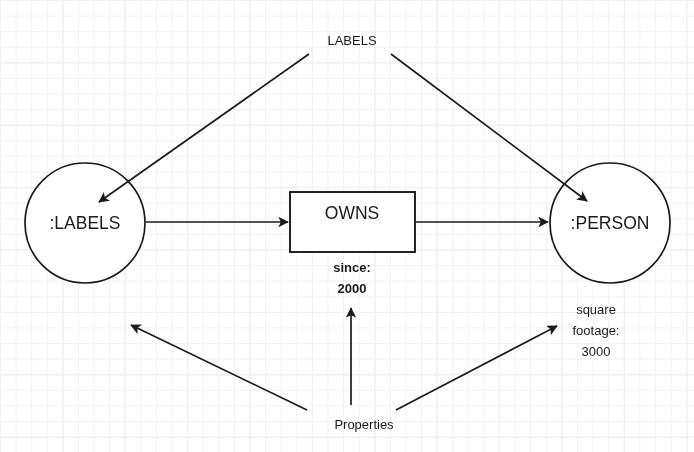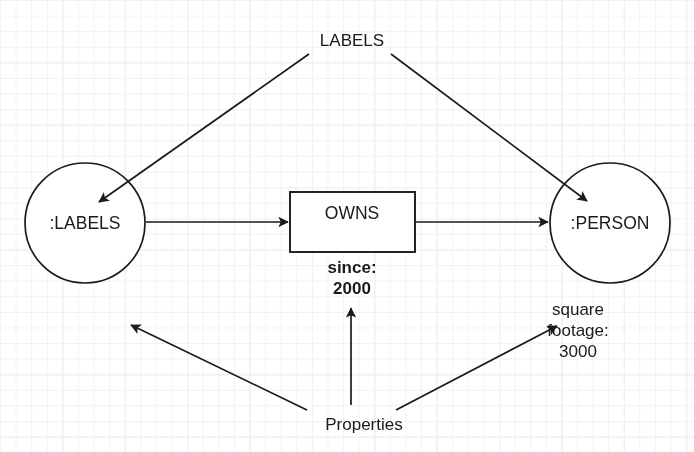--- a/index.html
+++ b/index.html
@@ -30,21 +30,21 @@
     position: absolute;
     left: 0;
     top: 0;
     width: 694px;
     height: 452px;
   }
   .lbl {
     position: absolute;
     color: #1a1a1a;
     font-family: "Liberation Sans", sans-serif;
-    font-size: 17px;
+    font-size: 13px;
     line-height: 21px;
     text-align: center;
     white-space: pre;
     transform: translate(-50%, -50%);
     user-select: none;
   }
   .node-label { font-size: 17.5px; }
   .multiline { white-space: pre-line; }
 </style>
 </head>
@@ -85,19 +85,19 @@
   <div class="lbl node-label" style="left:85px; top:223px;">:LABELS</div>
 
   <div class="lbl node-label" style="left:610px; top:223px;">:PERSON</div>
 
   <div class="lbl node-label" style="left:352px; top:213px;">OWNS</div>
 
 
   <div class="lbl multiline" style="left:352px; top:278px;font-weight:bold;">since:
 2000</div>
 
-  <div class="lbl multiline" style="left:578px; top:330px;">square
+  <div class="lbl multiline" style="left:596px; top:330px;">square
 footage:
 3000</div>
 
   <div class="lbl" style="left:364px; top:424px;">Properties</div>
 
 </div>
 
 </body></html>

